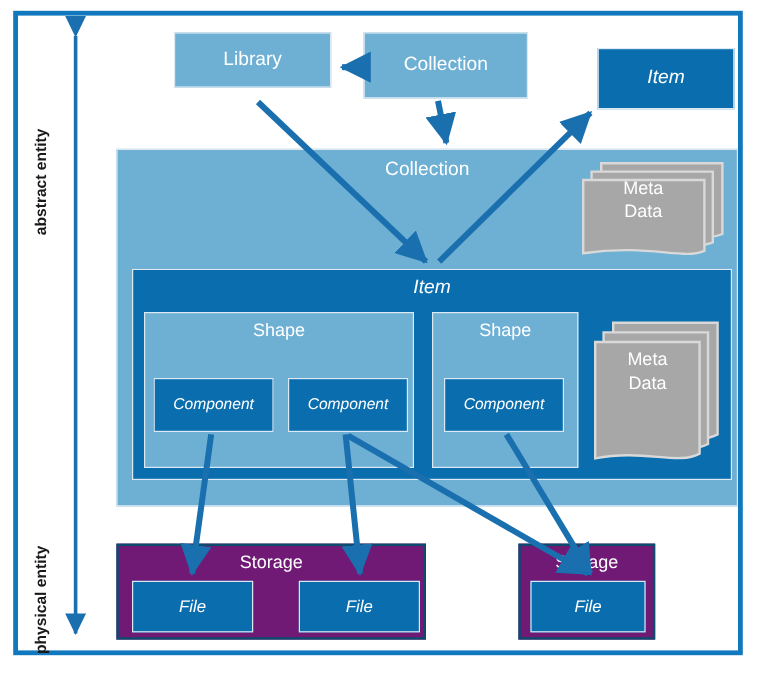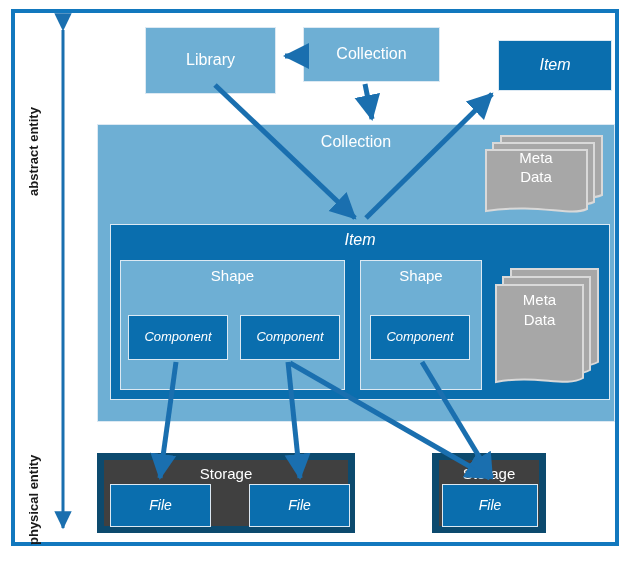--- a/index.html
+++ b/index.html
@@ -41,21 +41,21 @@
     display: flex;
     align-items: center;
     justify-content: center;
     color: #FFFFFF;
     text-align: center;
     line-height: 1.15;
     border: 1px solid #DCE9F3;
   }
   .lightblue { background: #6EAFD4; }
   .darkblue  { background: #0A6EAE; font-style: italic; }
-  .gray      { background: #404040; border: 7px solid #0c4a6e; }
+  .gray      { background: #701a75; border: 2px solid #0c4a6e; }
   .top-label { align-items: flex-start; padding-top: 4px; }
   .axis-label {
     position: absolute;
     color: #1A1A1A;
     font-weight: bold;
     font-size: 13px;
     writing-mode: vertical-rl;
     transform: rotate(180deg);
     white-space: nowrap;
     letter-spacing: 0px;
@@ -82,21 +82,21 @@
     </defs>
     <g>
       <line x1="63" y1="30" x2="63" y2="528" stroke="#1A6FAF" stroke-width="3" marker-start="url(#arrHead)" marker-end="url(#arrHead)"></line>
     </g>
   </svg>
 
   <div class="axis-label" style="left:26px; top:36px; height:160px;">abstract entity</div>
 
   <div class="axis-label" style="left:26px; top:395px; height:150px;">physical entity</div>
 
-  <div class="box lightblue" style="left:145px; top:27px; width:131px; height:67px; font-size:16px;">Library</div>
+  <div class="box lightblue" style="left:145px; top:27px; width:131px; height:46px; font-size:16px;">Library</div>
 
   <div class="box lightblue" style="left:303px; top:27px; width:137px; height:55px; font-size:16px;">Collection</div>
 
   <div class="box darkblue" style="left:498px; top:40px; width:114px; height:51px; font-size:16px;">Item</div>
 
   <div class="box lightblue top-label" style="left:97px; top:124px; width:518px; height:298px; font-size:16px; align-items:flex-start; justify-content:center; padding-top:8px;">Collection</div>
 
   <svg class="meta-stack" style="left:484px; top:133px;" width="122" height="84" viewBox="0 0 122 84">
     <g stroke="#D9D9D9" stroke-width="2" fill="#A7A7A7">
       <path d="M17,3 H118 V62 C100,70 72,56 17,64 Z"></path>

